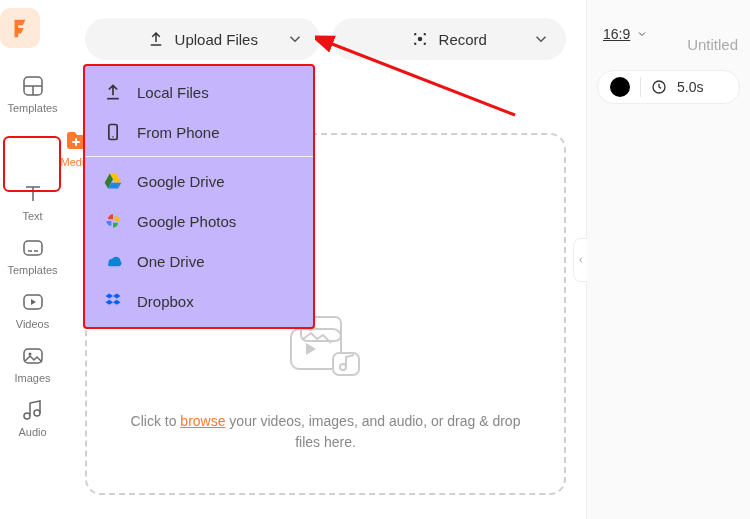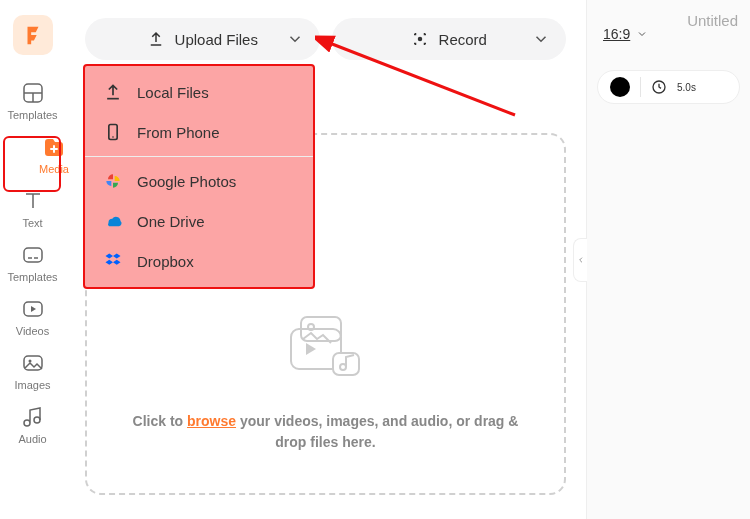--- a/index.html
+++ b/index.html
@@ -1,53 +1,53 @@
 <!DOCTYPE html>
 <html><head>
   <meta charset="utf-8">
   <style>
     * { margin: 0; padding: 0; box-sizing: border-box; font-family: -apple-system, BlinkMacSystemFont, 'Segoe UI', Arial, sans-serif; }
     body { width: 750px; height: 519px; overflow: hidden; background: #fff; position: relative; }
     .app { display: flex; width: 100%; height: 100%; }
 
     
-    .sidebar { width: 65px; background: #fff; display: flex; flex-direction: column; align-items: center; padding-top: 15px; }
+    .sidebar { width: 65px; background: #fff; display: flex; flex-direction: column; align-items: flex-start; padding-top: 8px; }
     .logo { width: 40px; height: 40px; border-radius: 10px; background: #FFEAD9; display: flex; align-items: center; justify-content: center; margin-bottom: 18px; }
     .logo svg { width: 22px; height: 22px; }
     .nav-item { width: 65px; padding: 8px 0 6px; display: flex; flex-direction: column; align-items: center; cursor: pointer; color: #777; font-size: 11px; }
     .nav-item .nav-label { margin-top: 4px; }
     .nav-item svg { width: 24px; height: 24px; stroke: #666; fill: none; stroke-width: 1.5; }
     .nav-item.active { color: #ff7a2f; margin-left: 43px; }
     .nav-item.active svg.media-icon { fill: #ff7a2f; stroke: none; }
     .nav-highlight { position: absolute; border: 2px solid #e11; border-radius: 6px; left: 3px; top: 136px; width: 58px; height: 56px; pointer-events: none; }
 
     
     .main { flex: 1; padding: 18px 20px; position: relative; }
     .top-buttons { display: flex; gap: 12px; }
     .pill-btn { flex: 1; height: 42px; border-radius: 22px; background: #f4f4f5; display: flex; align-items: center; justify-content: center; gap: 10px; cursor: pointer; position: relative; color: #333; font-size: 15px; }
     .pill-btn .chev { position: absolute; right: 16px; }
     .pill-btn svg { width: 18px; height: 18px; }
 
     
-    .dropdown { position: absolute; top: 64px; left: 18px; width: 232px; background: #fca5a5; border: 2px solid #e11; border-radius: 4px; z-index: 5; padding: 6px 0; }
+    .dropdown { position: absolute; top: 64px; left: 18px; width: 232px; background: #c4b5fd; border: 2px solid #e11; border-radius: 4px; z-index: 5; padding: 6px 0; }
     .dropdown hr { border: none; border-top: 1px solid #eee; margin: 4px 0; }
     .dd-item { display: flex; align-items: center; gap: 14px; padding: 10px 18px; cursor: pointer; font-size: 15px; color: #333; }
     .dd-item .dd-icon { width: 20px; height: 20px; display: flex; align-items: center; justify-content: center; }
 
     
     .dropzone { margin-top: 73px; border: 2px dashed #d0d0d0; border-radius: 16px; height: 362px; display: flex; flex-direction: column; align-items: center; justify-content: flex-end; padding-bottom: 40px; color: #888; font-size: 14px; text-align: center; }
     .dz-illustration { margin-bottom: 30px; }
     .dz-text a { color: #ff7a2f; text-decoration: underline; cursor: pointer; }
-    .dz-text { padding: 0 40px; line-height: 1.5; font-weight: bold; }
+    .dz-text { padding: 0 40px; line-height: 1.5; }
 
     
     .right-panel { width: 164px; background: #fafafa; border-left: 1px solid #eee; position: relative; padding-top: 26px; }
     .aspect-row { display: flex; align-items: center; gap: 6px; color: #333; font-size: 14px; padding: 0 16px; text-decoration: underline; }
-    .untitled-label { position: absolute; right: 12px; top: 12px; color: #aaa; font-size: 15px; }
-    .timeline-chip { margin: 28px 10px 0; height: 34px; border-radius: 18px; background: #fff; border: 1px solid #eee; display: flex; align-items: center; gap: 10px; padding: 0 12px; font-size: 10px; color: #333; }
+    .untitled-label { position: absolute; right: 12px; top: 36px; color: #aaa; font-size: 15px; }
+    .timeline-chip { margin: 28px 10px 0; height: 34px; border-radius: 18px; background: #fff; border: 1px solid #eee; display: flex; align-items: center; gap: 10px; padding: 0 12px; font-size: 14px; color: #333; }
     .timeline-dot { width: 20px; height: 20px; border-radius: 50%; background: #000; }
     .timeline-sep { width: 1px; height: 20px; background: #e5e5e5; }
     .collapse-tab { position: absolute; left: -14px; top: 50%; transform: translateY(-50%); width: 14px; height: 44px; background: #fff; border: 1px solid #eee; border-right: none; border-radius: 8px 0 0 8px; display: flex; align-items: center; justify-content: center; cursor: pointer; }
 
     .arrow-annot { position: absolute; left: 250px; top: 30px; pointer-events: none; z-index: 4; }
   </style>
 </head>
 <body>
 
 <div class="app">
@@ -157,20 +157,30 @@
       <div class="dd-item">
         <span class="dd-icon">
             <svg viewBox="0 0 24 24" width="20" height="20" fill="none" stroke="#333" stroke-width="2">
               <rect x="7" y="3" width="10" height="18" rx="2"></rect>
               <circle cx="12" cy="18" r="1" fill="#333" stroke="none"></circle>
             </svg>
           </span>
         <span>From Phone</span>
       </div>
       <hr>
+      <div class="dd-item">
+        <span class="dd-icon">
+            <svg viewBox="0 0 24 24" width="20" height="20">
+              <path d="M8 3h8l6 11h-8z" fill="#ffc107"></path>
+              <path d="M2 14l6-11 4 7-6 11z" fill="#2e7d32"></path>
+              <path d="M6 21l4-7h12l-4 7z" fill="#1e88e5"></path>
+            </svg>
+          </span>
+        <span>Google Drive</span>
+      </div>
       <div class="dd-item">
         <span class="dd-icon">
             <svg viewBox="0 0 24 24" width="20" height="20">
               <path d="M12 12V4a6 6 0 00-6 6h6z" fill="#ea4335"></path>
               <path d="M12 12h8a6 6 0 00-6-6v6z" fill="#fbbc04"></path>
               <path d="M12 12v8a6 6 0 006-6h-6z" fill="#34a853"></path>
               <path d="M12 12H4a6 6 0 006 6v-6z" fill="#4285f4"></path>
             </svg>
           </span>
         <span>Google Photos</span>

